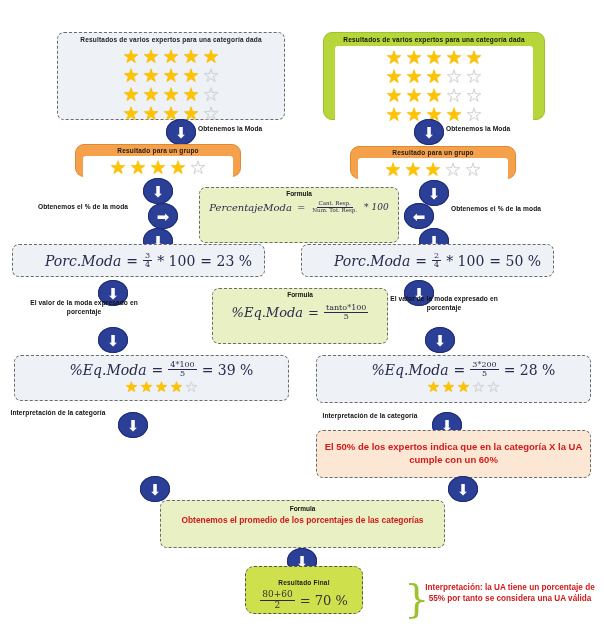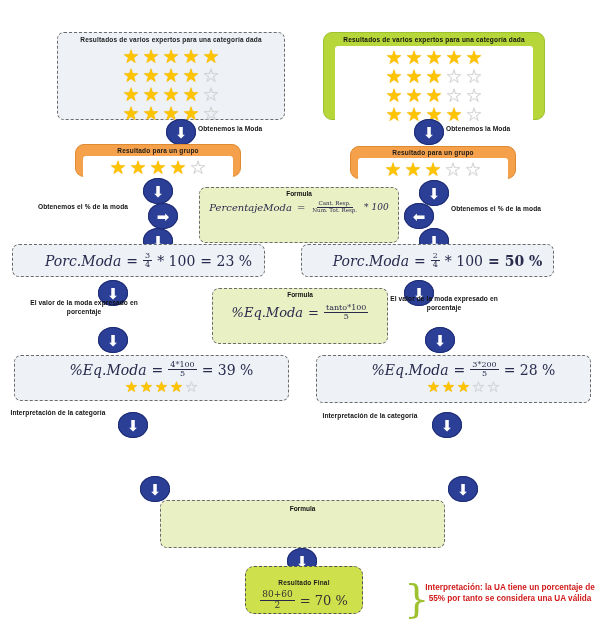--- a/index.html
+++ b/index.html
@@ -241,21 +241,21 @@
 
   <div class="node dashbox" style="left:301px;top:244px;width:253px;height:33px;display:flex;align-items:center;justify-content:center;">
     <div class="math" style="font-size:14px;">
       <span>Porc.Moda</span>
       <span>=</span>
       <span class="frac">
         <span class="num" style="font-size:8px;">2</span>
         <span class="den" style="font-size:8px;">4</span>
       </span>
       <span style="font-style:normal;">* 100</span>
-      <span style="font-style:normal;font-weight:bold;">= 50 %</span>
+      <span style="font-style:normal;">= 50 %</span>
     </div>
   </div>
 
   <div class="arrow" style="left:98px;top:280px;">⬇</div>
   <div class="arrow" style="left:404px;top:280px;">⬇</div>
 
   <div class="lbl" style="left:28px;top:299px;width:112px;">El valor de la moda expresado en porcentaje</div>
   <div class="lbl" style="left:384px;top:295px;width:120px;">El valor de la moda expresado en porcentaje</div>
 
   <div class="node greenbox" style="left:212px;top:288px;width:176px;height:56px;">
@@ -311,26 +311,30 @@
     </div>
   </div>
 
   <div class="lbl" style="left:8px;top:409px;width:100px;">Interpretación de la categoría</div>
   <div class="arrow" style="left:118px;top:412px;">⬇</div>
 
   <div class="lbl" style="left:318px;top:412px;width:104px;">Interpretación de la categoría</div>
   <div class="arrow" style="left:432px;top:412px;">⬇</div>
 
 
+  <div class="node peachbox" style="left:316px;top:430px;width:275px;height:48px;display:flex;align-items:center;justify-content:center;padding:0 6px;">
+    <div class="redtext">El 50% de los expertos indica que en la categoría X la UA cumple con un 60%</div>
+  </div>
 
   <div class="arrow" style="left:140px;top:476px;">⬇</div>
   <div class="arrow" style="left:448px;top:476px;">⬇</div>
 
   <div class="node greenbox" style="left:160px;top:500px;width:285px;height:48px;padding-top:2px;">
     <div class="formula-title">Formula</div>
+    <div class="redtext small" style="margin-top:3px;padding:0 12px;">Obtenemos el promedio de los porcentajes de las categorías</div>
   </div>
 
   <div class="arrow" style="left:287px;top:548px;">⬇</div>
 
   <div class="node greenbox-solid" style="left:245px;top:566px;width:118px;height:48px;padding-top:12px;">
     <div class="caption">Resultado Final</div>
     <div class="math" style="font-size:13px;margin-top:3px;color:#333;">
       <span class="frac">
         <span class="num" style="font-size:9px;">80+60</span>
         <span class="den" style="font-size:9px;">2</span>

